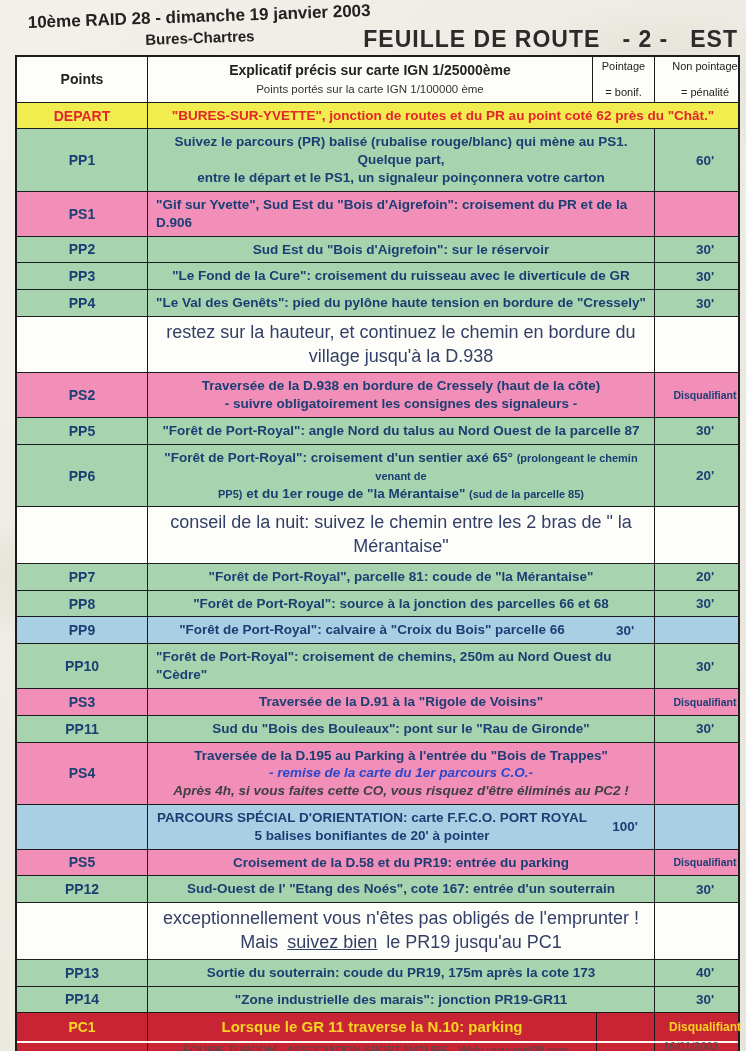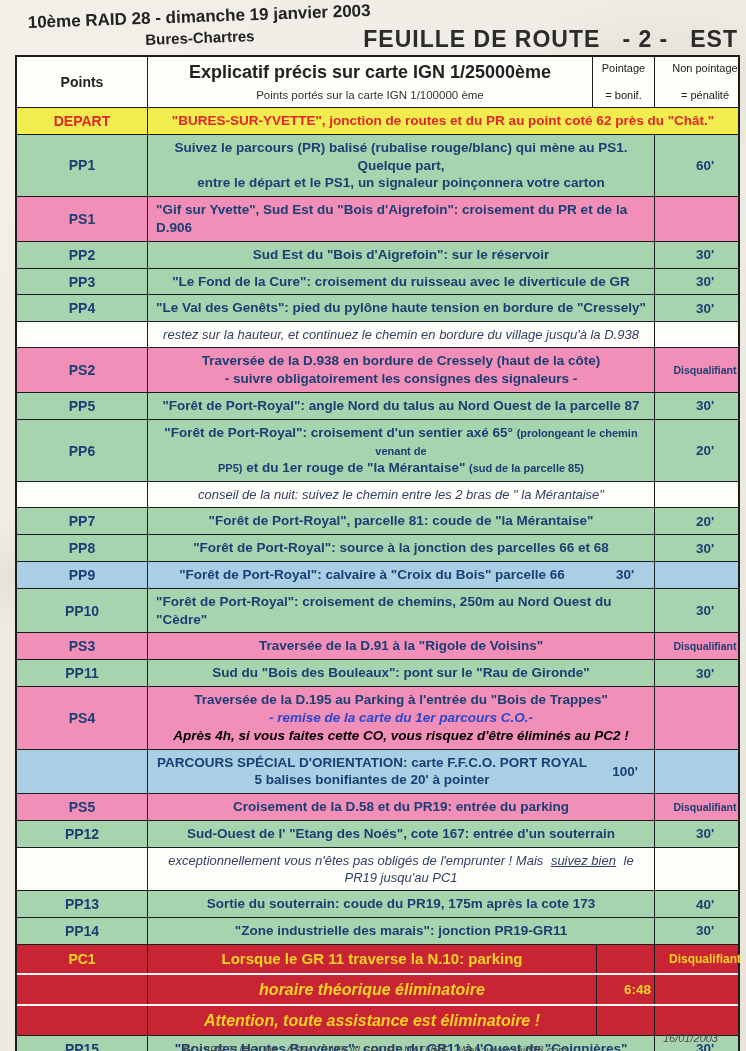--- a/index.html
+++ b/index.html
@@ -68,50 +68,50 @@
   .bg-blue   .points-cell,.bg-blue   .desc-wrap,.bg-blue   .penalty-cell{background:var(--blue);}
   .bg-white  .points-cell,.bg-white  .desc-wrap,.bg-white  .penalty-cell{background:#fdfdf9;}
   .bg-yellow .points-cell,.bg-yellow .desc-wrap,.bg-yellow .penalty-cell{background:var(--yellow);}
   .bg-yellow .points-cell,.bg-yellow .desc-cell{color:var(--depart-red);}
   .bg-red .points-cell,.bg-red .desc-wrap,.bg-red .penalty-cell{background:var(--red);}
   .bg-red .points-cell,.bg-red .desc-cell,.bg-red .bonus-cell,.bg-red .penalty-cell{color:var(--pc1-yellow);}
   .bg-red .bonus-cell{border-left:1.5px solid var(--border);padding-left:24px;}
   .bg-red .penalty-cell .penalty-small{font-size:12px;}
   
   .align-center .desc-cell{text-align:center;}
-  .bg-white .desc-cell{font-style:italic; font-weight:normal; font-size:13px; color:var(--note);}
+  .bg-white .desc-cell{font-weight:normal; font-size:18px; color:var(--note);}
   .seg-sm{font-size:11px;}
   .seg-u{text-decoration:underline; padding:0 4px;}
   .seg-blue-it{color:#2947cc; font-style:italic;}
-  .seg-red-it{color:#000000; font-style:italic;}
+  .seg-red-it{color:#404040; font-style:italic;}
   .bg-red .desc-cell.italic-line{font-style:italic; font-size:16px;}
   .bg-red .desc-cell.main-line{font-size:15px;}
   
   .thead .points-cell{font-size:14px; color:#222;}
   .thead{min-height:42px;}
-  .thead .head-main{font-weight:bold; font-size:18px; color:#222;}
+  .thead .head-main{font-weight:bold; font-size:14px; color:#222;}
   .thead .head-sub{font-weight:normal; font-size:11.5px; color:#333; margin-top:3px;}
   .thead .desc-cell{align-items:center; text-align:center;}
   .thead .bonus-cell,.thead .penalty-cell{
     flex-direction:column; justify-content:center; font-weight:normal;
     font-size:11px; color:#222; line-height:1.5;gap:10px;
   }
   .thead .bonus-cell{border-left:1.5px solid var(--border); width:62px; flex:0 0 62px;}
   .thead .penalty-cell{width:84px;}
   
   .trow{min-height:26px;}
   .trow.compact{min-height:20px;}
   .trow.note{min-height:23px;}
   
   .footer{
     position:absolute; left:0; top:1028px; width:746px;
     font-size:11px; color:#4a4a4a; font-style:italic;
   }
   .footer .credits{position:absolute; left:150px; top:16px; width:450px; text-align:center;}
-  .footer .date{position:absolute; right:28px; top:4px; font-style:italic;}
+  .footer .date{position:absolute; right:28px; top:12px; font-style:italic;}
 </style>
 </head>
 <body>
 
 <div class="page">
 
   <div class="event-block">
     <div class="event-line1">10ème RAID 28 - dimanche 19 janvier 2003</div>
     <div class="event-line2">Bures-Chartres</div>
   </div>

